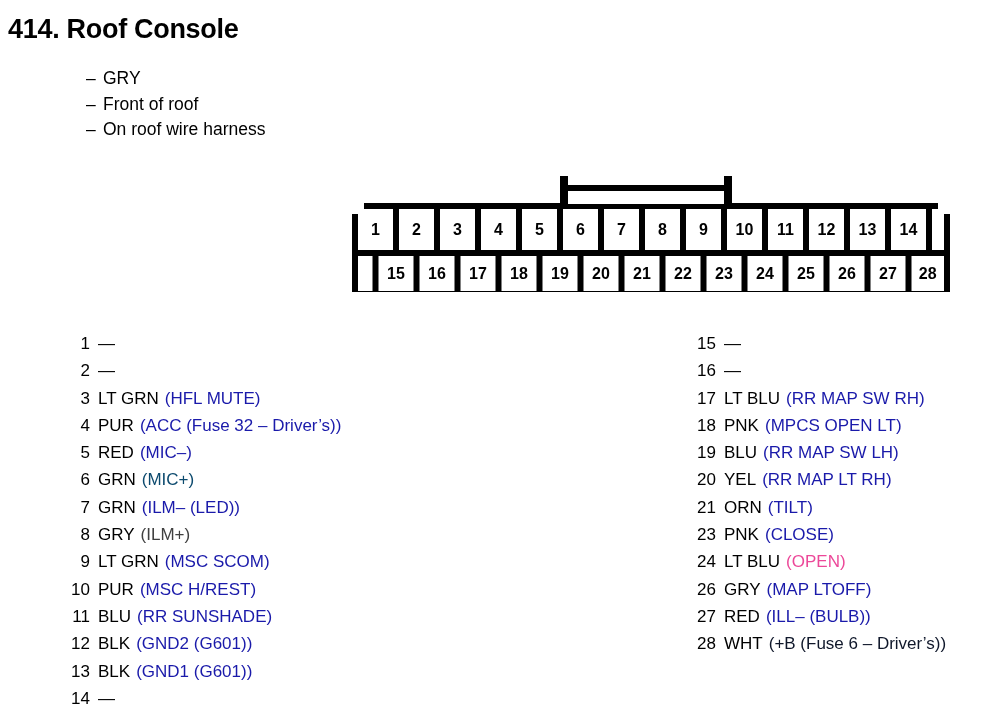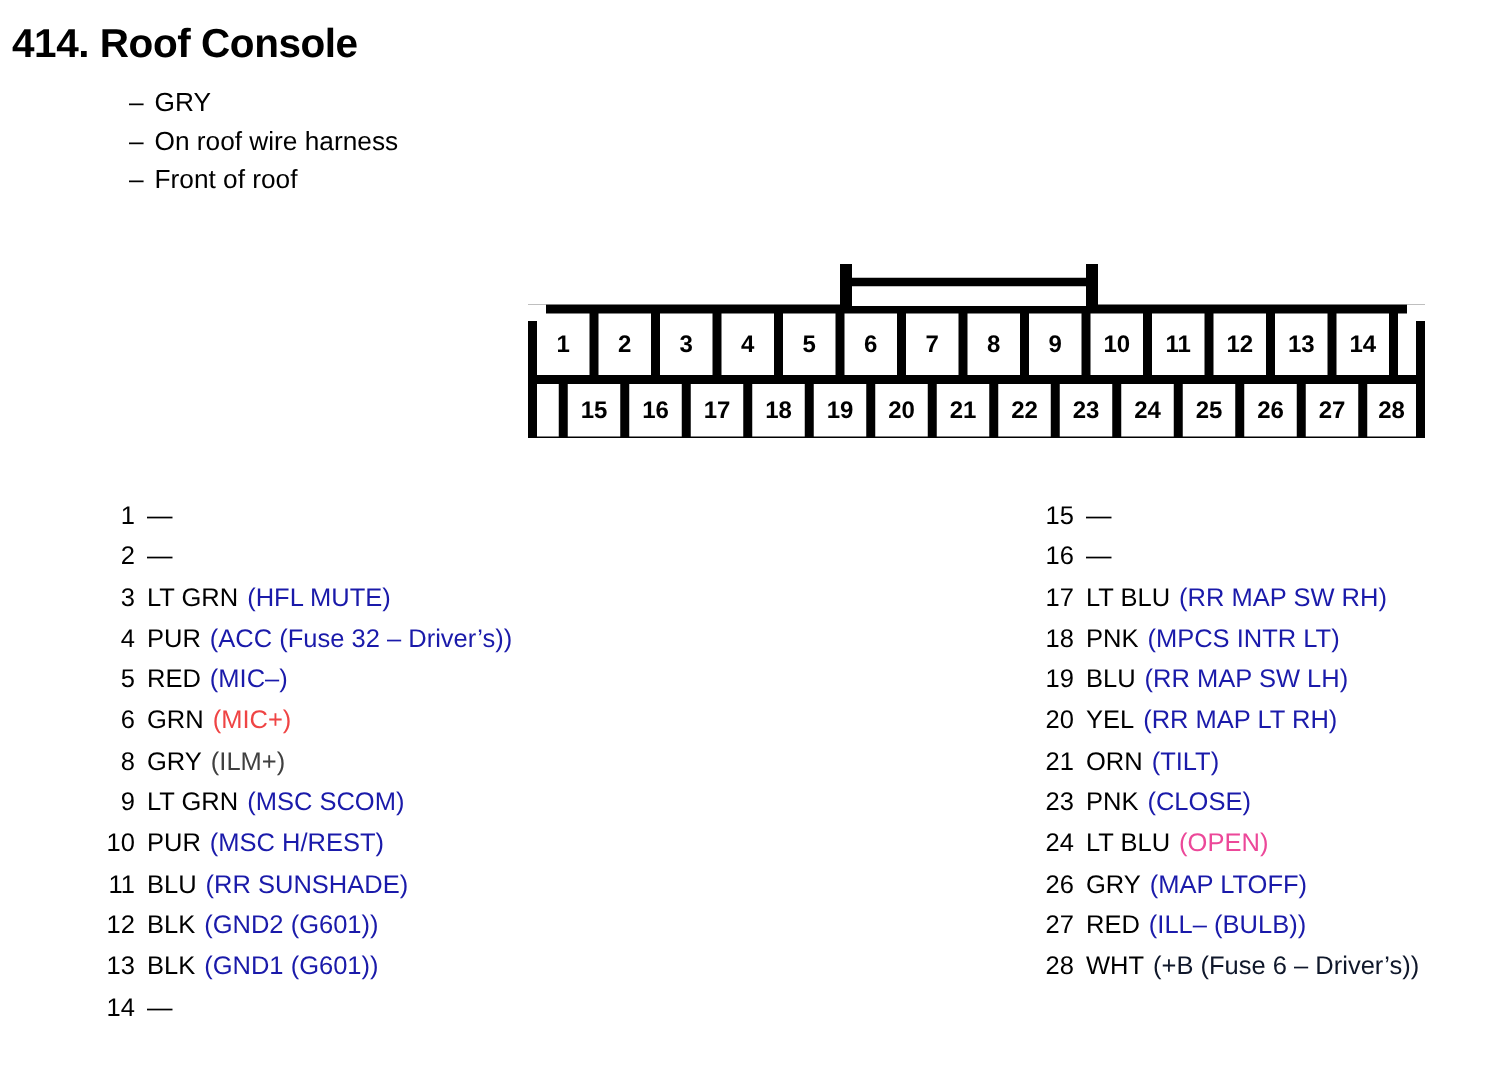--- a/index.html
+++ b/index.html
@@ -17,21 +17,21 @@
   #page-title {
     position: absolute;
     left: 8px; top: 14px;
     font-size: 27px;
     font-weight: bold;
     letter-spacing: -0.3px;
     white-space: nowrap;
   }
   #subtitle-list {
     position: absolute;
-    left: 86px; top: 56px;
+    left: 86px; top: 66px;
     font-size: 17.5px;
     line-height: 25.5px;
   }
   .subtitle-row { white-space: nowrap; }
   .subtitle-dash { display: inline-block; width: 17px; }
 
   
   #connector {
     position: absolute;
     left: 350px; top: 174px;
@@ -77,22 +77,22 @@
     margin-left: 8px;
   }
 </style>
 </head>
 <body>
 
 <div id="page-title">414. Roof Console</div>
 
 <div id="subtitle-list">
     <div class="subtitle-row"><span class="subtitle-dash">–</span><span>GRY</span></div>
+    <div class="subtitle-row"><span class="subtitle-dash">–</span><span>Front of roof</span></div>
     <div class="subtitle-row"><span class="subtitle-dash">–</span><span>On roof wire harness</span></div>
-    <div class="subtitle-row"><span class="subtitle-dash">–</span><span>Front of roof</span></div>
   </div>
 
 <div id="connector">
     <svg width="602" height="120" viewBox="0 0 602 120">
       <rect x="2" y="29" width="598" height="89" fill="#000000"></rect>
       <rect x="2" y="29" width="12" height="11" fill="#ffffff"></rect>
       <rect x="588" y="29" width="12" height="11" fill="#ffffff"></rect>
       <rect x="210" y="2" width="8" height="29" fill="#000000"></rect>
       <rect x="374" y="2" width="8" height="29" fill="#000000"></rect>
       <rect x="210" y="11" width="172" height="6" fill="#000000"></rect>
@@ -158,34 +158,35 @@
       <text x="577.75" y="100.5" class="pin-num-text">28</text>
     </svg>
   </div>
 
 <div class="pin-list" id="pin-list-left">
     <div class="pin-row"><span class="pin-no">1</span><span class="pin-empty">—</span></div>
     <div class="pin-row"><span class="pin-no">2</span><span class="pin-empty">—</span></div>
     <div class="pin-row"><span class="pin-no">3</span><span class="pin-wire">LT GRN</span><span class="pin-signal" style="color: rgb(26, 26, 170);">(HFL MUTE)</span></div>
     <div class="pin-row"><span class="pin-no">4</span><span class="pin-wire">PUR</span><span class="pin-signal" style="color: rgb(26, 26, 170);">(ACC (Fuse 32 – Driver’s))</span></div>
     <div class="pin-row"><span class="pin-no">5</span><span class="pin-wire">RED</span><span class="pin-signal" style="color: rgb(26, 26, 170);">(MIC–)</span></div>
-    <div class="pin-row"><span class="pin-no">6</span><span class="pin-wire">GRN</span><span class="pin-signal" style="color: #ef4444; margin-top: 28px;">(MIC+)</span></div>
+    <div class="pin-row"><span class="pin-no">6</span><span class="pin-wire">GRN</span><span class="pin-signal" style="color: #0c4a6e; margin-top: 28px;">(MIC+)</span></div>
+    <div class="pin-row"><span class="pin-no">7</span><span class="pin-wire">GRN</span><span class="pin-signal" style="color: rgb(26, 26, 170);">(ILM– (LED))</span></div>
     <div class="pin-row"><span class="pin-no">8</span><span class="pin-wire">GRY</span><span class="pin-signal" style="color: #404040;">(ILM+)</span></div>
     <div class="pin-row"><span class="pin-no">9</span><span class="pin-wire">LT GRN</span><span class="pin-signal" style="color: rgb(26, 26, 170);">(MSC SCOM)</span></div>
     <div class="pin-row"><span class="pin-no">10</span><span class="pin-wire">PUR</span><span class="pin-signal" style="color: rgb(26, 26, 170);">(MSC H/REST)</span></div>
     <div class="pin-row"><span class="pin-no">11</span><span class="pin-wire">BLU</span><span class="pin-signal" style="color: rgb(26, 26, 170);">(RR SUNSHADE)</span></div>
     <div class="pin-row"><span class="pin-no">12</span><span class="pin-wire">BLK</span><span class="pin-signal" style="color: rgb(26, 26, 170);">(GND2 (G601))</span></div>
     <div class="pin-row"><span class="pin-no">13</span><span class="pin-wire">BLK</span><span class="pin-signal" style="color: rgb(26, 26, 170);">(GND1 (G601))</span></div>
     <div class="pin-row"><span class="pin-no">14</span><span class="pin-empty">—</span></div>
   </div>
 <div class="pin-list" id="pin-list-right">
     <div class="pin-row"><span class="pin-no">15</span><span class="pin-empty">—</span></div>
     <div class="pin-row"><span class="pin-no">16</span><span class="pin-empty">—</span></div>
     <div class="pin-row"><span class="pin-no">17</span><span class="pin-wire">LT BLU</span><span class="pin-signal" style="color: rgb(26, 26, 170);">(RR MAP SW RH)</span></div>
-    <div class="pin-row"><span class="pin-no">18</span><span class="pin-wire">PNK</span><span class="pin-signal" style="color: rgb(26, 26, 170);">(MPCS INTR LT)</span></div>
+    <div class="pin-row"><span class="pin-no">18</span><span class="pin-wire">PNK</span><span class="pin-signal" style="color: rgb(26, 26, 170);">(MPCS OPEN LT)</span></div>
     <div class="pin-row"><span class="pin-no">19</span><span class="pin-wire">BLU</span><span class="pin-signal" style="color: rgb(26, 26, 170);">(RR MAP SW LH)</span></div>
     <div class="pin-row"><span class="pin-no">20</span><span class="pin-wire">YEL</span><span class="pin-signal" style="color: rgb(26, 26, 170);">(RR MAP LT RH)</span></div>
     <div class="pin-row"><span class="pin-no">21</span><span class="pin-wire">ORN</span><span class="pin-signal" style="color: rgb(26, 26, 170);">(TILT)</span></div>
     <div class="pin-row"><span class="pin-no">23</span><span class="pin-wire">PNK</span><span class="pin-signal" style="color: rgb(26, 26, 170);">(CLOSE)</span></div>
     <div class="pin-row"><span class="pin-no">24</span><span class="pin-wire">LT BLU</span><span class="pin-signal" style="color: #ec4899; text-align: right;">(OPEN)</span></div>
     <div class="pin-row"><span class="pin-no">26</span><span class="pin-wire">GRY</span><span class="pin-signal" style="color: rgb(26, 26, 170);">(MAP LTOFF)</span></div>
     <div class="pin-row"><span class="pin-no">27</span><span class="pin-wire">RED</span><span class="pin-signal" style="color: rgb(26, 26, 170);">(ILL– (BULB))</span></div>
     <div class="pin-row"><span class="pin-no">28</span><span class="pin-wire">WHT</span><span class="pin-signal" style="color: #0f172a;">(+B (Fuse 6 – Driver’s))</span></div>
   </div>
 

